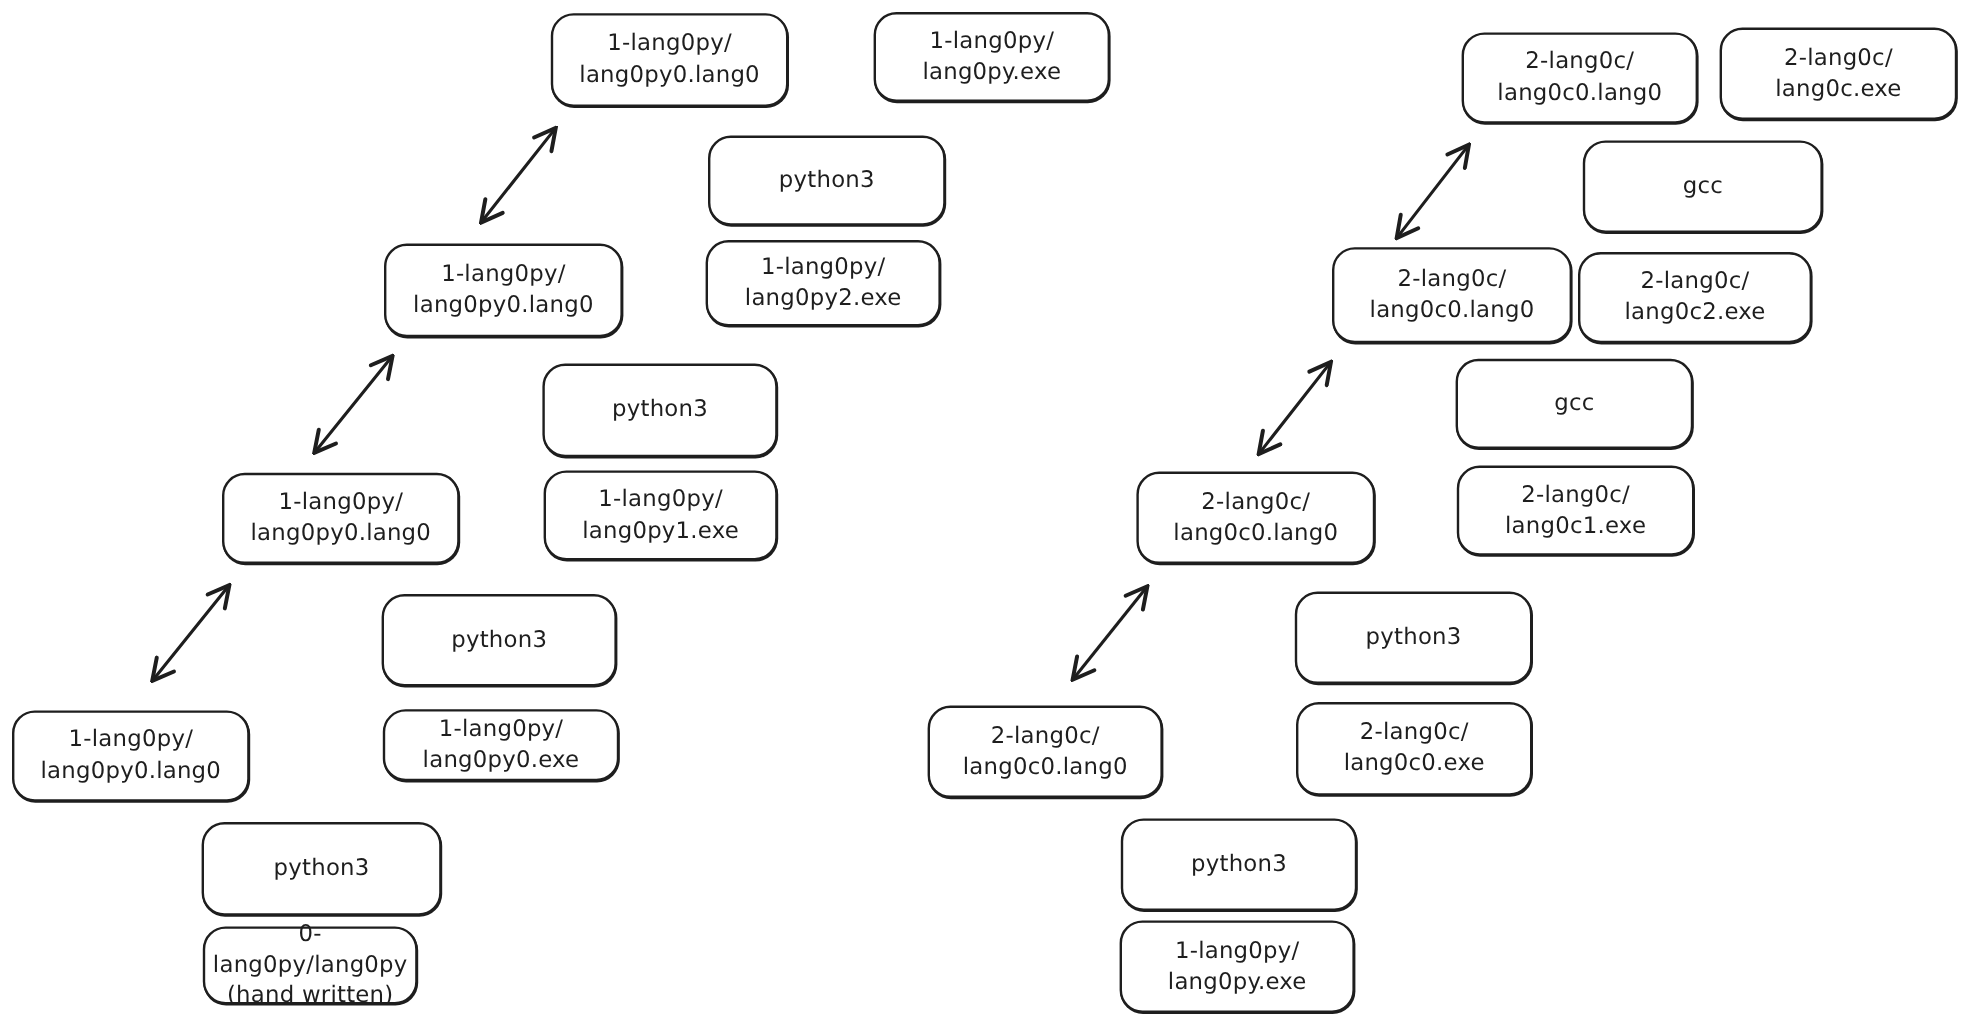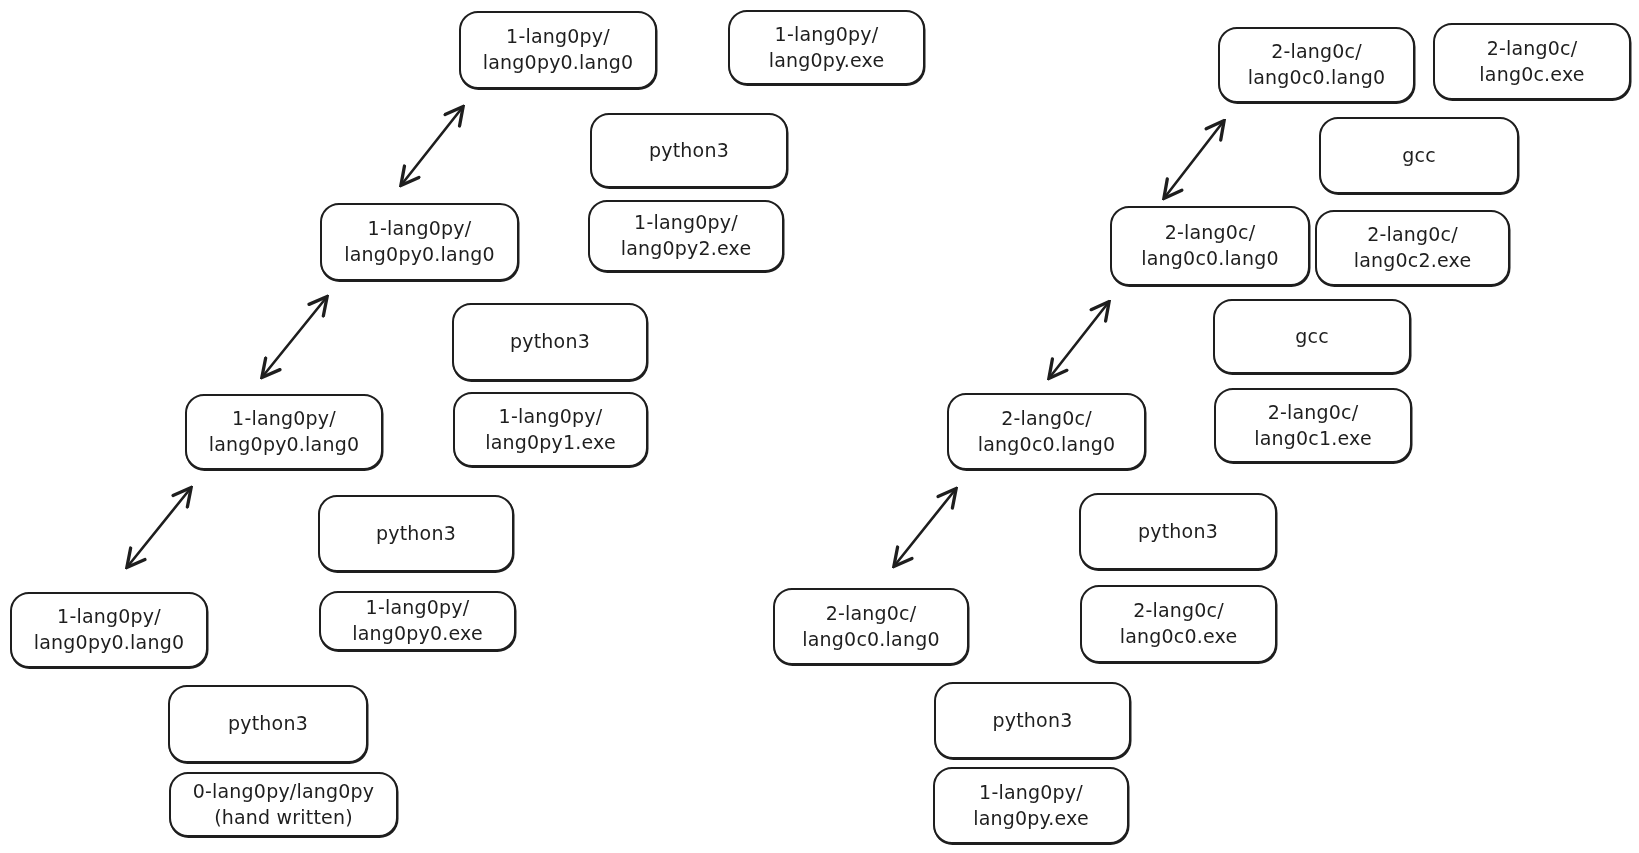--- a/index.html
+++ b/index.html
@@ -105,21 +105,21 @@
       <span class="lbl">1-lang0py/
 lang0py0.lang0</span>
     </div>
   <div class="node" style="left:319px;top:591px;width:197px;height:60px">
       <span class="lbl">1-lang0py/
 lang0py0.exe</span>
     </div>
   <div class="node" style="left:168px;top:685px;width:200px;height:78px">
       <span class="lbl">python3</span>
     </div>
-  <div class="node" style="left:169px;top:772px;width:229px;height:65px">
+  <div class="node" style="left:169px;top:772px;width:179px;height:65px">
       <span class="lbl">0-lang0py/lang0py
 (hand written)</span>
     </div>
 
   <div class="node" style="left:1218px;top:27px;width:197px;height:76px">
       <span class="lbl">2-lang0c/
 lang0c0.lang0</span>
     </div>
   <div class="node" style="left:1433px;top:23px;width:198px;height:77px">
       <span class="lbl">2-lang0c/

